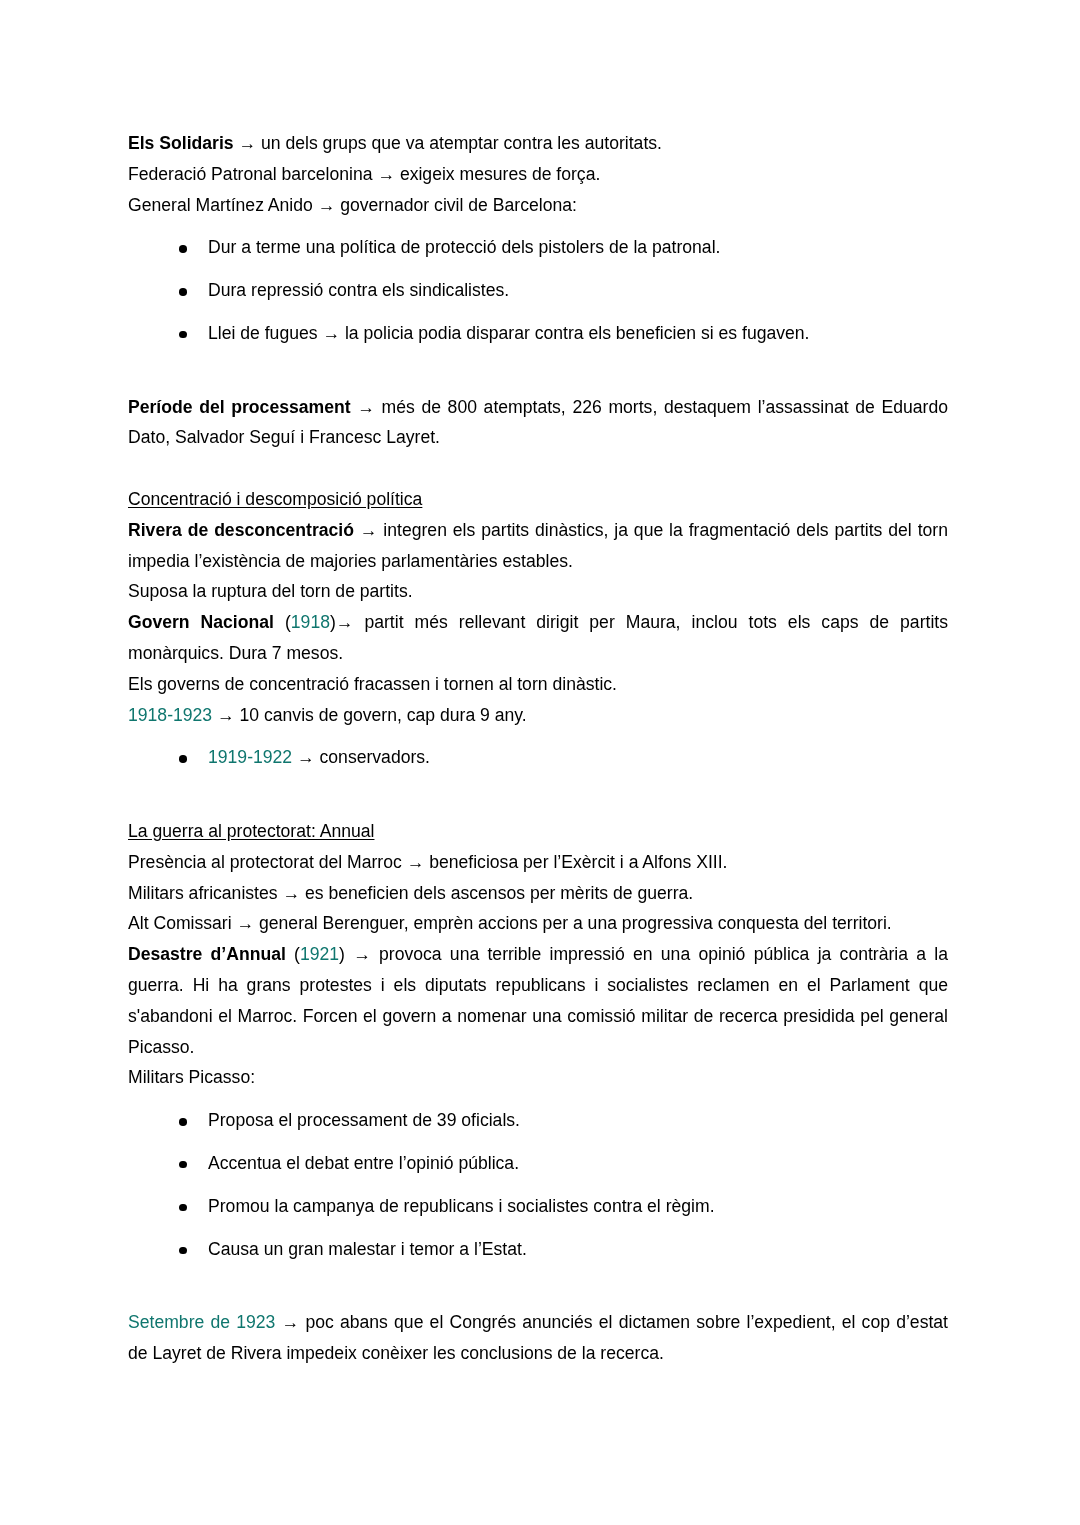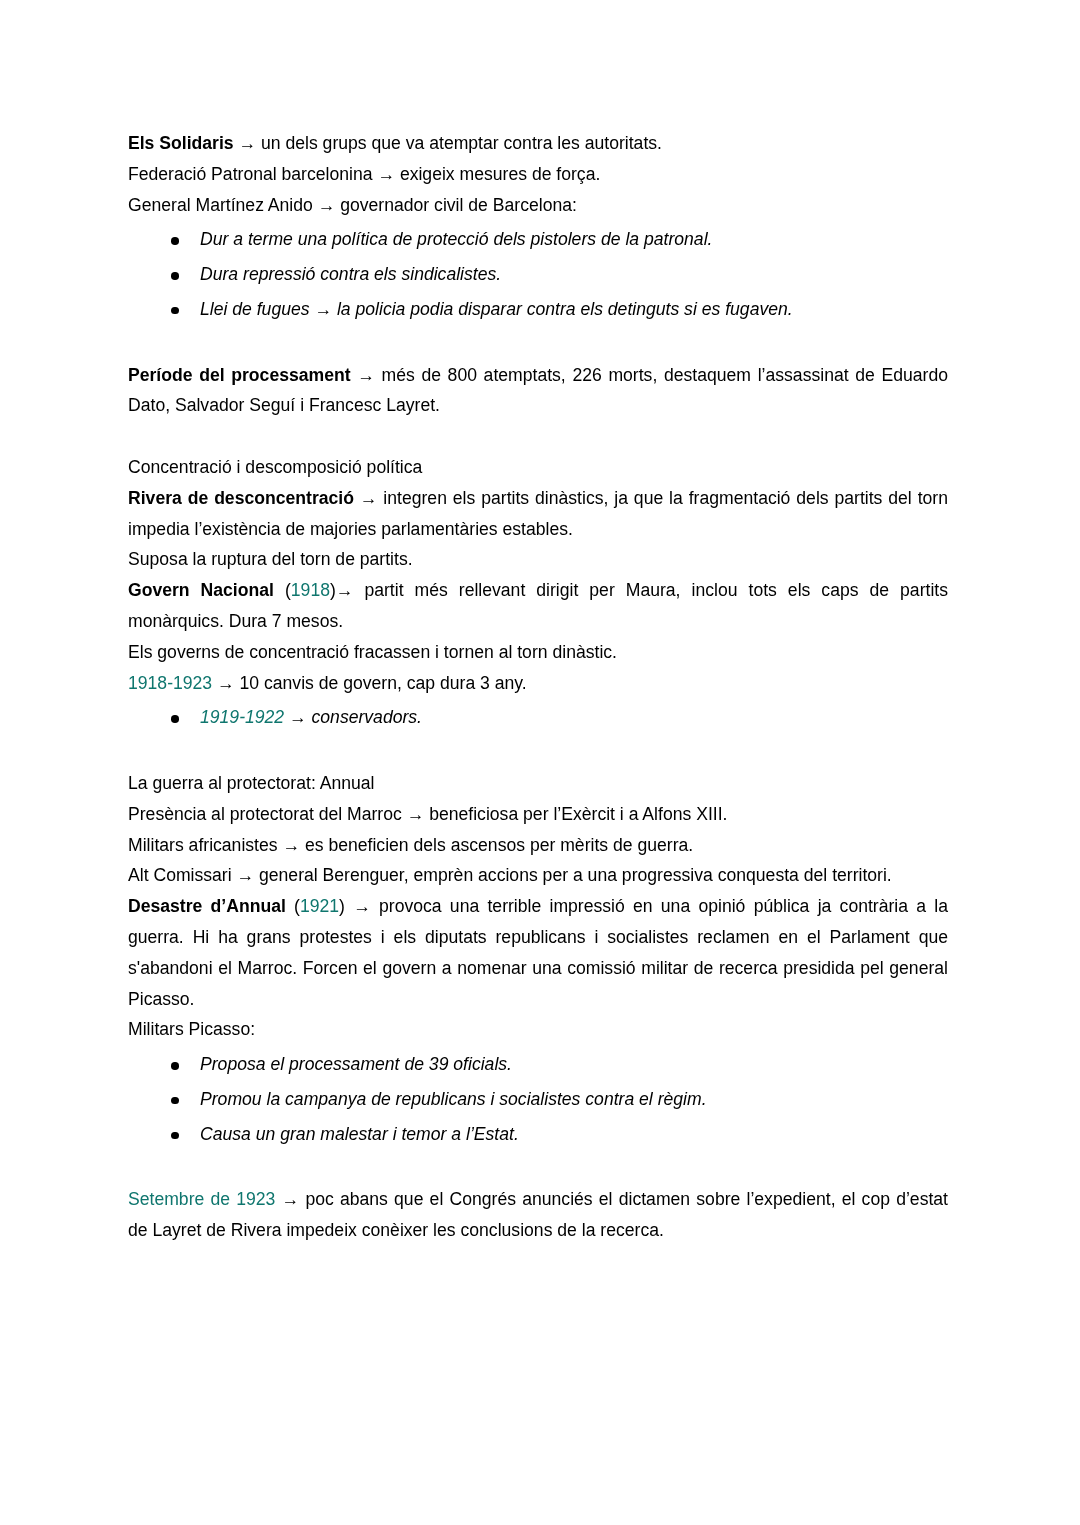--- a/index.html
+++ b/index.html
@@ -34,38 +34,38 @@
     text-justify: inter-word;
   }
   p.para.left {
     text-align: left;
   }
   p.heading-underline {
     margin: 0;
     text-align: left;
   }
   p.heading-underline span.u {
+    text-decoration: underline;
     text-underline-offset: 2px;
   }
   .b { font-weight: bold; }
   .red { color: #0f766e; }
   .spacer {
     height: 30.8px;
   }
   ul.bullets {
     list-style: none;
     margin: 0;
     padding: 0;
   }
   ul.bullets > li {
     position: relative;
     padding-left: 68px;
     text-align: left;
-    margin: 4px;
-    font-style: italic;
+    margin: 12px;
   }
   ul.bullets > li::before {
     content: "";
     position: absolute;
     left: 39px;
     top: 13px;
     width: 7.5px;
     height: 7.5px;
     border-radius: 50%;
     background: #000000;
@@ -79,40 +79,40 @@
 
     <p class="para left"><span class="b">Els Solidaris</span><span> → un dels grups que va atemptar contra les autoritats.</span></p>
 
     <p class="para left">Federació Patronal barcelonina → exigeix mesures de força.</p>
 
     <p class="para left">General Martínez Anido → governador civil de Barcelona:</p>
 
     <ul class="bullets">
       <li>Dur a terme una política de protecció dels pistolers de la patronal.</li>
       <li>Dura repressió contra els sindicalistes.</li>
-      <li>Llei de fugues → la policia podia disparar contra els detinguts si es fugaven.</li>
+      <li>Llei de fugues → la policia podia disparar contra els beneficien si es fugaven.</li>
     </ul>
 
     <div class="spacer"></div>
 
     <p class="para"><span class="b">Període del processament</span><span> → més de 800 atemptats, 226 morts, destaquem l’assassinat de Eduardo Dato, Salvador Seguí i Francesc Layret.</span></p>
 
     <div class="spacer"></div>
 
     <p class="heading-underline"><span class="u">Concentració i descomposició política</span></p>
 
     <p class="para"><span class="b">Rivera de desconcentració</span><span> → integren els partits dinàstics, ja que la fragmentació dels partits del torn impedia l’existència de majories parlamentàries estables.</span></p>
 
     <p class="para left">Suposa la ruptura del torn de partits.</p>
 
     <p class="para"><span class="b">Govern Nacional</span><span> (</span><span class="red">1918</span><span>)</span><span>→ partit més rellevant dirigit per Maura, inclou tots els caps de partits monàrquics. Dura 7 mesos.</span></p>
 
     <p class="para left">Els governs de concentració fracassen i tornen al torn dinàstic.</p>
 
-    <p class="para left"><span class="red">1918-1923</span><span> → 10 canvis de govern, cap dura 3 any.</span></p>
+    <p class="para left"><span class="red">1918-1923</span><span> → 10 canvis de govern, cap dura 9 any.</span></p>
 
     <ul class="bullets">
       <li><span class="red">1919-1922</span><span> → conservadors.</span></li>
     </ul>
 
     <div class="spacer"></div>
 
     <p class="heading-underline"><span class="u">La guerra al protectorat: Annual</span></p>
 
     <p class="para left">Presència al protectorat del Marroc → beneficiosa per l’Exèrcit i a Alfons XIII.</p>
@@ -120,20 +120,21 @@
     <p class="para left">Militars africanistes → es beneficien dels ascensos per mèrits de guerra.</p>
 
     <p class="para">Alt Comissari → general Berenguer, emprèn accions per a una progressiva conquesta del territori.</p>
 
     <p class="para"><span class="b">Desastre d’Annual</span><span> (</span><span class="red">1921</span><span>)</span><span> → provoca una terrible impressió en una opinió pública ja contrària a la guerra. Hi ha grans protestes i els diputats republicans i socialistes reclamen en el Parlament que s'abandoni el Marroc. Forcen el govern a nomenar una comissió militar de recerca presidida pel general Picasso.</span></p>
 
     <p class="para left">Militars Picasso:</p>
 
     <ul class="bullets">
       <li>Proposa el processament de 39 oficials.</li>
+      <li>Accentua el debat entre l’opinió pública.</li>
       <li>Promou la campanya de republicans i socialistes contra el règim.</li>
       <li>Causa un gran malestar i temor a l’Estat.</li>
     </ul>
 
     <div class="spacer"></div>
 
     <p class="para"><span class="red">Setembre de 1923</span><span> → poc abans que el Congrés anunciés el dictamen sobre l’expedient, el cop d’estat de Layret de Rivera impedeix conèixer les conclusions de la recerca.</span></p>
 
   </div>
 </div>

